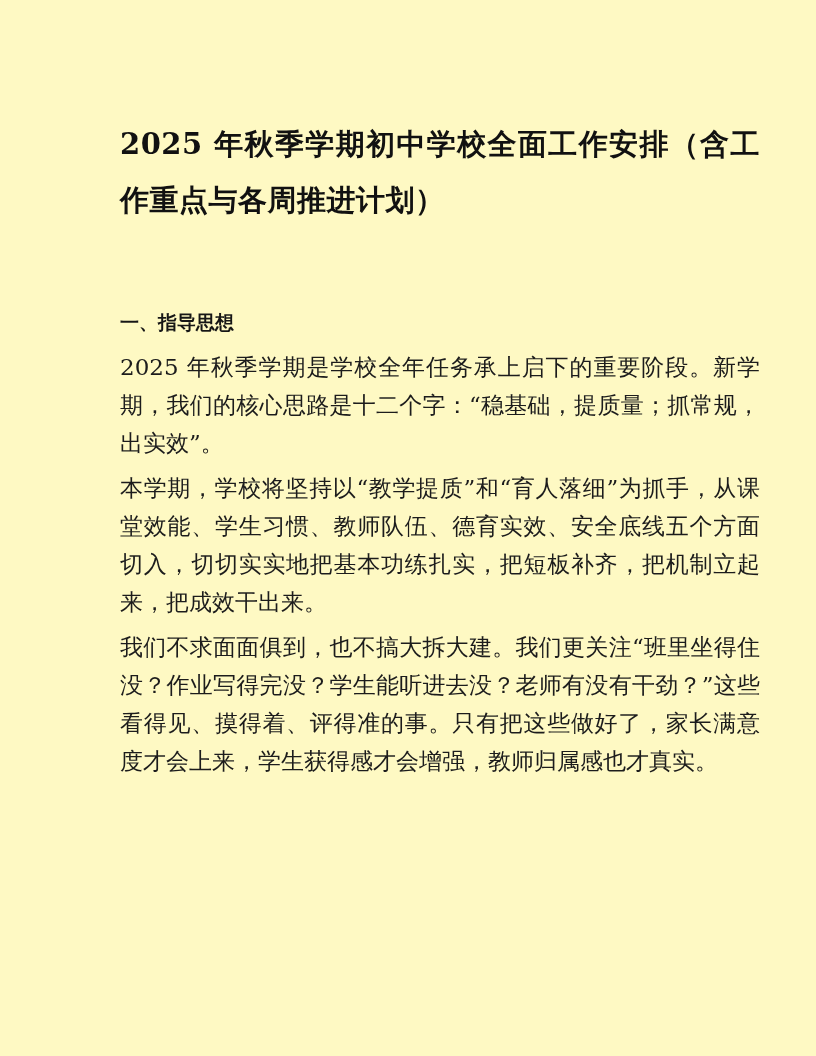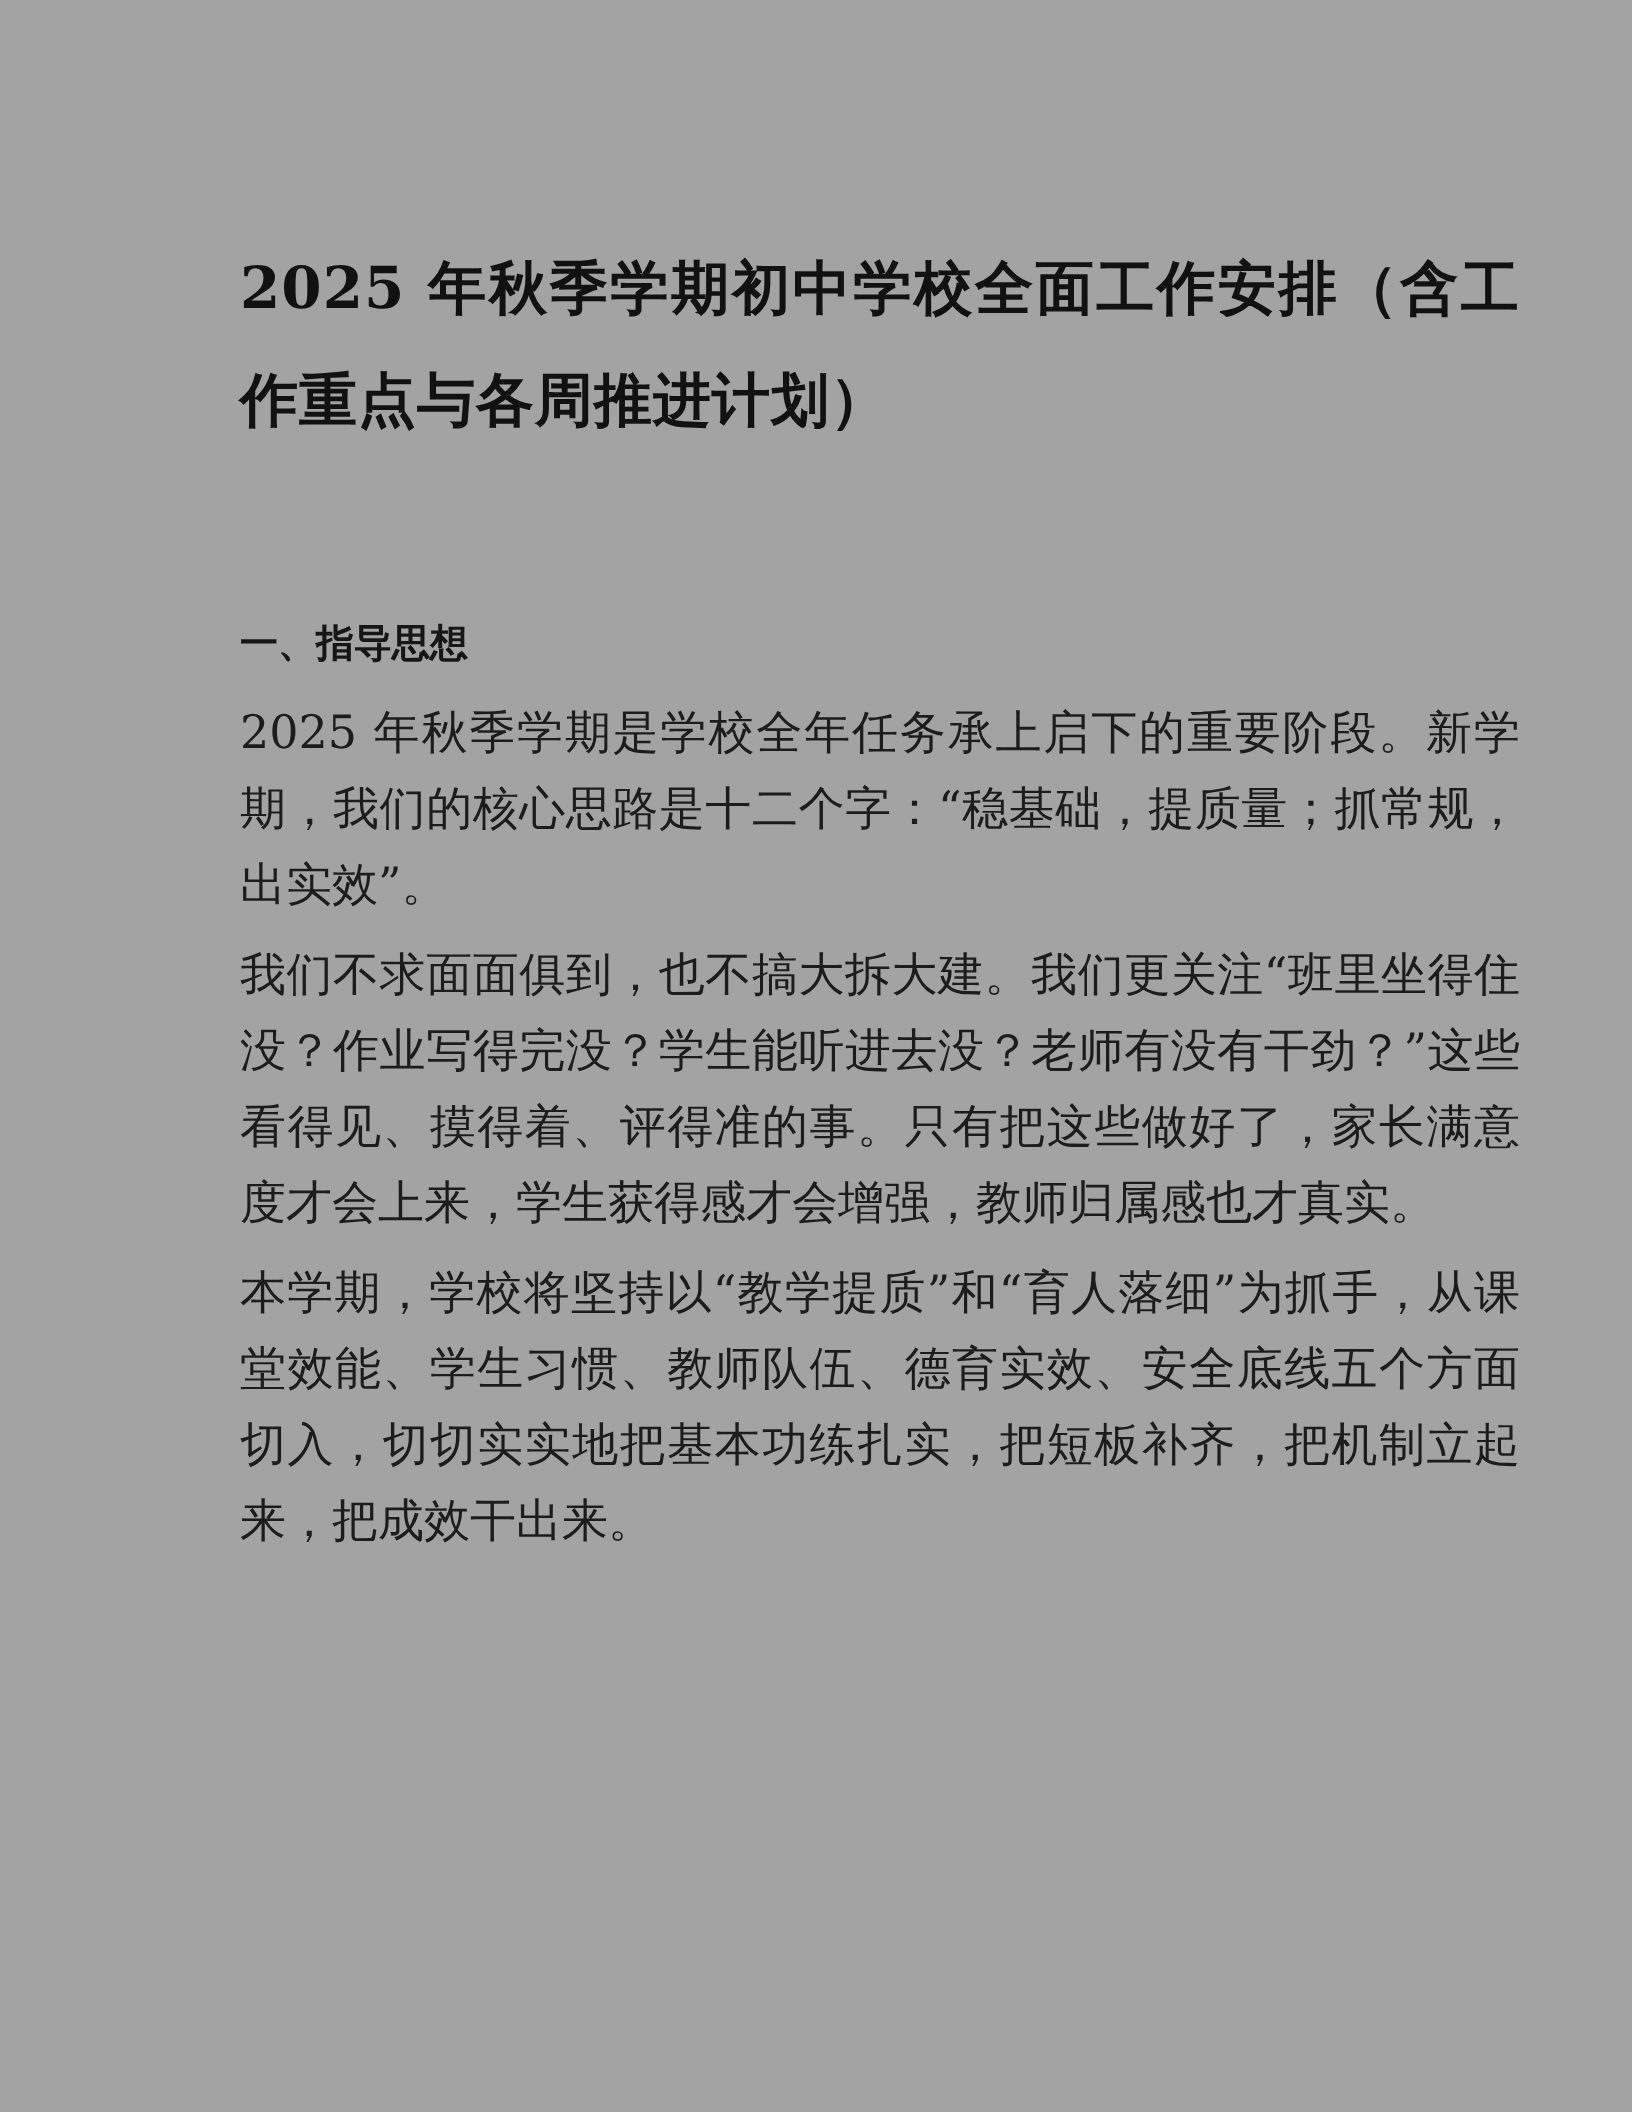--- a/index.html
+++ b/index.html
@@ -10,21 +10,21 @@
   body {
     width: 816px;
     height: 1056px;
     overflow: hidden;
   }
   .page {
     box-sizing: border-box;
     width: 816px;
     height: 1056px;
     padding: 116px 56px 40px 120px;
-    background: #a3a3a3;
+    background: #fef9c3;
     color: #161616;
     font-family: "DejaVu Serif", "Liberation Serif", serif;
   }
   .doc-title {
     font-size: 29px;
     font-weight: bold;
     line-height: 56px;
     margin: 0 0 80px 0;
     text-align: justify;
     letter-spacing: 0.5px;
@@ -54,17 +54,17 @@
 
 <div class="page">
   <h1 class="doc-title">2025 年秋季学期初中学校全面工作安排（含工作重点与各周推进计划）</h1>
 
   <div>
     <h2 class="section-heading">一、指导思想</h2>
 
     <p class="para">2025 年秋季学期是学校全年任务承上启下的重要阶段。新学期，我们的核心思路是十二个字：“稳基础，提质量；抓常规，出实效”。</p>
 
 
+    <p class="para">本学期，学校将坚持以“教学提质”和“育人落细”为抓手，从课堂效能、学生习惯、教师队伍、德育实效、安全底线五个方面切入，切切实实地把基本功练扎实，把短板补齐，把机制立起来，把成效干出来。</p>
+
     <p class="para">我们不求面面俱到，也不搞大拆大建。我们更关注“班里坐得住没？作业写得完没？学生能听进去没？老师有没有干劲？”这些看得见、摸得着、评得准的事。只有把这些做好了，家长满意度才会上来，学生获得感才会增强，教师归属感也才真实。</p>
-
-    <p class="para">本学期，学校将坚持以“教学提质”和“育人落细”为抓手，从课堂效能、学生习惯、教师队伍、德育实效、安全底线五个方面切入，切切实实地把基本功练扎实，把短板补齐，把机制立起来，把成效干出来。</p>
   </div>
 </div>
 
 </body></html>

